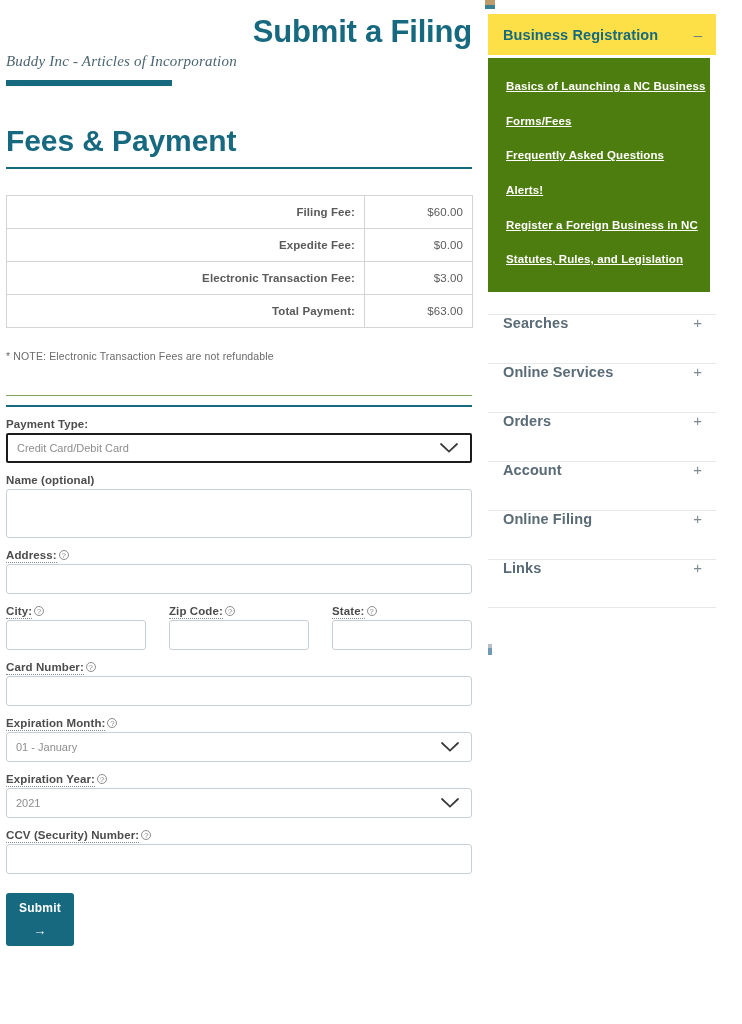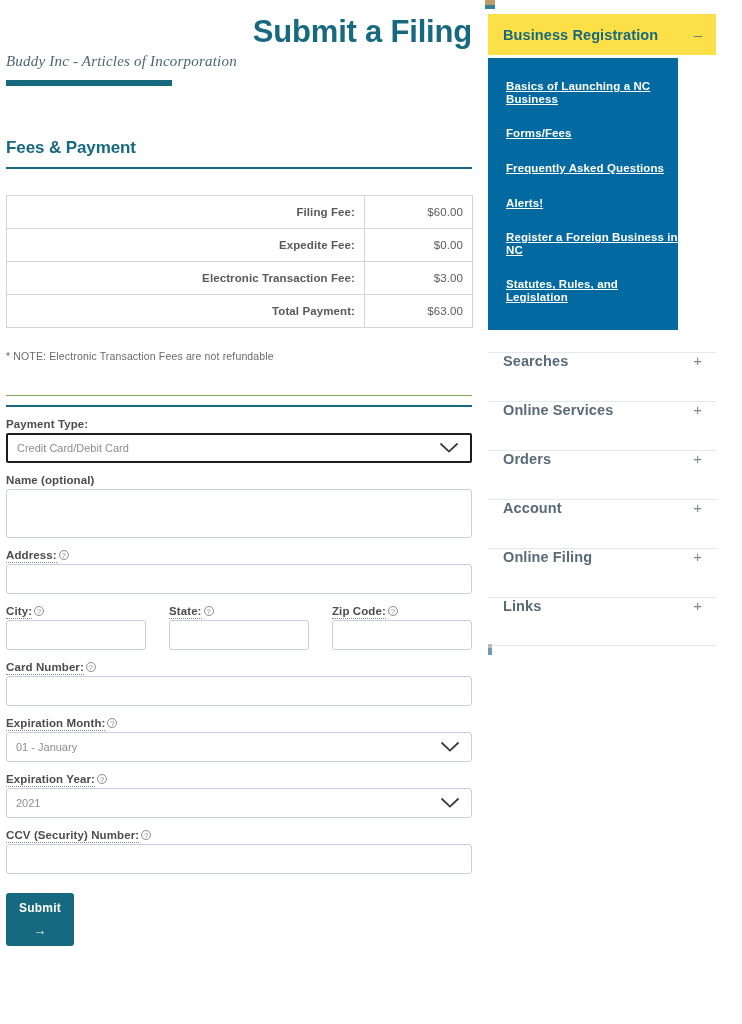--- a/index.html
+++ b/index.html
@@ -55,24 +55,24 @@
     letter-spacing: 0.2px;
   }
   .title-rule {
     width: 166px;
     height: 6px;
     background: #16697f;
     margin: 10px 0 0 0;
   }
 
   .section-title {
-    font-size: 17px;
+    font-size: 30px;
     font-weight: bold;
     color: #16697f;
-    margin: 52px 0 0 0;
+    margin: 38px 0 0 0;
     letter-spacing: -0.1px;
   }
   .section-rule {
     height: 2px;
     background: #16697f;
     margin: 9px 0 0 0;
     width: 466px;
   }
 
   
@@ -244,22 +244,22 @@
     letter-spacing: 0.1px;
   }
   .acc-header-open .sign {
     font-size: 15px;
     color: #6a7b84;
     line-height: 1;
   }
 
   .acc-panel {
     margin: 3px 0 0 8px;
-    width: 190px;
-    background: #0369a1;
+    width: 222px;
+    background: #4d7c0f;
     padding: 22px 0 26px 0;
   }
   .acc-panel a {
     display: block;
     color: #ffffff;
     font-size: 11.5px;
     font-weight: bold;
     text-decoration: underline;
     padding: 0 0 0 18px;
     margin-bottom: 22px;
@@ -370,27 +370,27 @@
       
       <div class="field row3">
         <div class="col">
           <label class="fl tip">
             <span class="lbl-txt">City:</span><span class="help-icon">?</span>
           </label>
           <div class="input-box"></div>
         </div>
         <div class="col">
           <label class="fl tip">
-            <span class="lbl-txt">State:</span><span class="help-icon">?</span>
+            <span class="lbl-txt">Zip Code:</span><span class="help-icon">?</span>
           </label>
           <div class="input-box"></div>
         </div>
         <div class="col">
           <label class="fl tip">
-            <span class="lbl-txt">Zip Code:</span><span class="help-icon">?</span>
+            <span class="lbl-txt">State:</span><span class="help-icon">?</span>
           </label>
           <div class="input-box"></div>
         </div>
       </div>
 
       
       <div class="field">
         <label class="fl tip">
           <span class="lbl-txt">Card Number:</span><span class="help-icon">?</span>
         </label>

